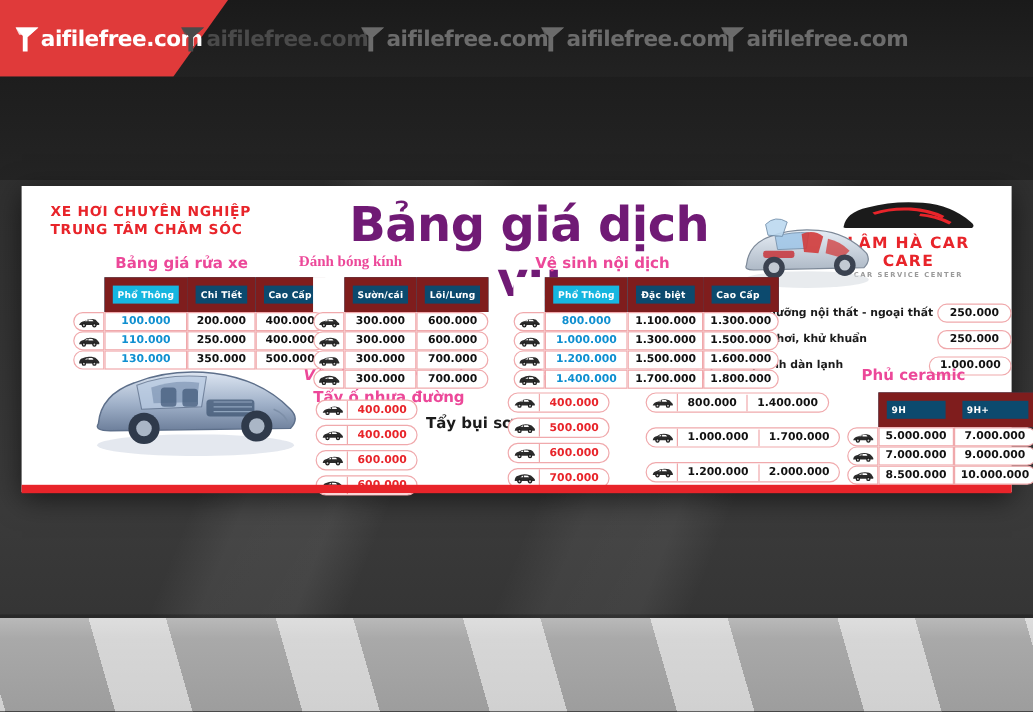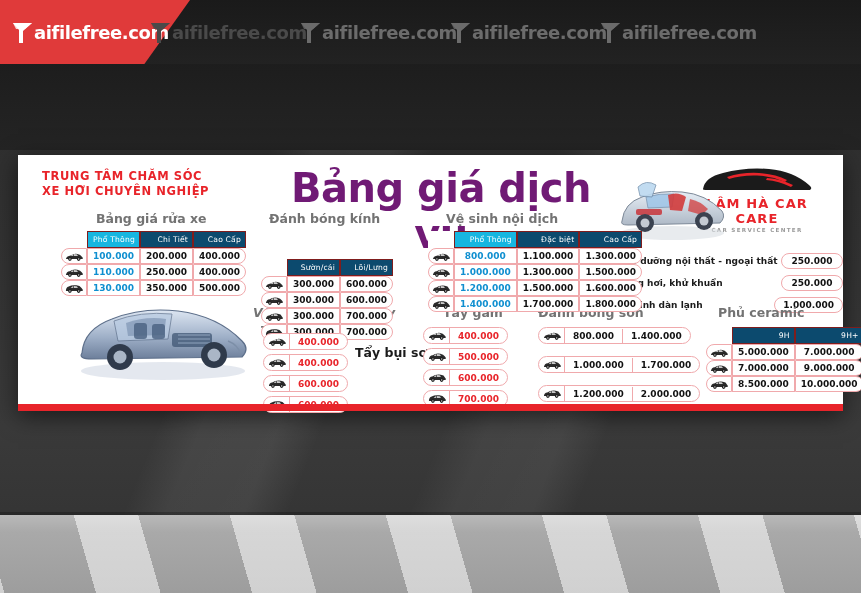--- a/index.html
+++ b/index.html
@@ -91,30 +91,30 @@
     font-family: "DejaVu Sans", sans-serif;
   }
   .board-title {
     position: absolute; left: 258px; top: 10px; width: 330px;
     text-align: center; font-size: 40px; font-weight: 700;
     color: #701a75; letter-spacing: -0.5px;
     font-family: "DejaVu Sans", sans-serif;
   }
 
   .sec-h {
-    position: absolute; font-size: 12.5px; font-weight: 700; color: #737373;
+    position: absolute; font-size: 12.5px; font-weight: 700; color: #ec4899;
     font-family: "DejaVu Sans", sans-serif; white-space: nowrap;
   }
 
   
   .ptable { position: absolute; border-collapse: separate; border-spacing: 0; }
   .ptable th {
-    font-size: 7.6px; font-weight: 400; color: #ffffff;
-    padding: 3px 4px; text-align: right; white-space: nowrap;
-    letter-spacing: .2px; border: 1px solid #7f1d1d;
+    font-size: 7.6px; font-weight: 700; color: #ffffff;
+    padding: 3px 4px; text-align: left; white-space: nowrap;
+    letter-spacing: .2px; border: 7px solid #7f1d1d;
   }
   .ptable th.cyan { background: #16b6e0; }
   .ptable th.navy { background: #0c4a6e; }
   .ptable td {
     font-size: 9px; font-weight: 700; color: #111;
     padding: 2px 5px; text-align: center; white-space: nowrap;
     border: 1px solid #f0a9ac; background: #fff;
     border-radius: 0;
   }
   .ptable td.first-val { color: #0f8fd0; }
@@ -236,22 +236,22 @@
           </span>
           <span>aifilefree.com</span>
         </span>
       </div>
     </div>
 </div>
 
 <div id="board">
 
   <div class="brandline">
+    <div>XE HƠI CHUYÊN NGHIỆP</div>
     <div>TRUNG TÂM CHĂM SÓC</div>
-    <div>XE HƠI CHUYÊN NGHIỆP</div>
   </div>
 
   <div class="board-title">Bảng giá dịch vụ</div>
 
   <div class="logo-box">
     <svg class="logo-car" width="120" height="30" viewBox="0 0 120 30">
       <path d="M6 24 Q8 12 26 8 Q48 2 72 4 Q96 6 112 20 Q116 23 113 25 L10 25 Q5 25 6 24 Z" fill="#1b1b1b"></path>
       <path d="M30 12 Q46 7 62 8 Q78 9 90 15 L88 17 Q74 11 60 10.5 Q44 10 32 14 Z" fill="#e8242a"></path>
       <path d="M70 13 Q84 14 96 20 L94 22 Q82 16 69 15 Z" fill="#e8242a"></path>
     </svg>
@@ -311,21 +311,21 @@
     <rect x="104" y="50" width="40" height="14" rx="3" fill="#3f5573" opacity=".75"></rect>
     <path d="M110 52 h32 M110 56 h32 M110 60 h32" stroke="#8fa4bd" stroke-width="1"></path>
     <circle cx="52" cy="74" r="13" fill="#2f3a4b"></circle>
       <circle cx="52" cy="74" r="6.5" fill="#aab6c6"></circle>
     <circle cx="146" cy="72" r="13" fill="#2f3a4b"></circle>
       <circle cx="146" cy="72" r="6.5" fill="#aab6c6"></circle>
     <path d="M160 58 q10 4 12 12" stroke="#7d8fa8" stroke-width="1.4" fill="none"></path>
   </svg>
 
   <div class="sec-h" style="left:78px; top:56px;">Bảng giá rửa xe</div>
-  <div class="sec-h" style="left:251px; top:56px;">Đánh bóng kính</div>
+  <div class="sec-h" style="left:231px; top:56px;font-family:Liberation Serif, serif;">Đánh bóng kính</div>
   <div class="sec-h" style="left:428px; top:56px;">Vệ sinh nội dịch</div>
 
   <div class="sec-h" style="left:235px; top:150px;font-style:italic;">Vệ sinh khoang máy</div>
   <div class="sec-h" style="left:243px; top:168px;">Tẩy ố nhựa đường</div>
   <div class="sidenote" style="left:337px; top:190px;">Tẩy bụi sơn</div>
 
   <div class="sec-h" style="left:425px; top:150px;">Tẩy gầm</div>
   <div class="sec-h" style="left:520px; top:150px;">Đánh bóng sơn</div>
   <div class="sec-h" style="left:700px; top:150px;">Phủ ceramic</div>
 
@@ -379,21 +379,21 @@
               <circle cx="15.4" cy="8.2" r="1.9" fill="#1b1b1b"></circle>
               <circle cx="15.4" cy="8.2" r=".8" fill="#ccc"></circle>
             </svg>
           </td>
           <td class="first-val ">130.000</td>
           <td class="">350.000</td>
           <td class="last">500.000</td>
         </tr>
       </tbody>
     </table>
-  <table class="ptable" id="tbl-glass" style="left:243px; top:76px;margin-top:28px;">
+  <table class="ptable" id="tbl-glass" style="left:243px; top:76px;">
       <thead>
         <tr>
           <th class="navy" style="background:#fff;border-color:#fff"></th>
           <th class="navy">Sườn/cái</th>
           <th class="navy">Lõi/Lưng</th>
         </tr>
       </thead>
       <tbody>
         <tr>
           <td class="ico">

